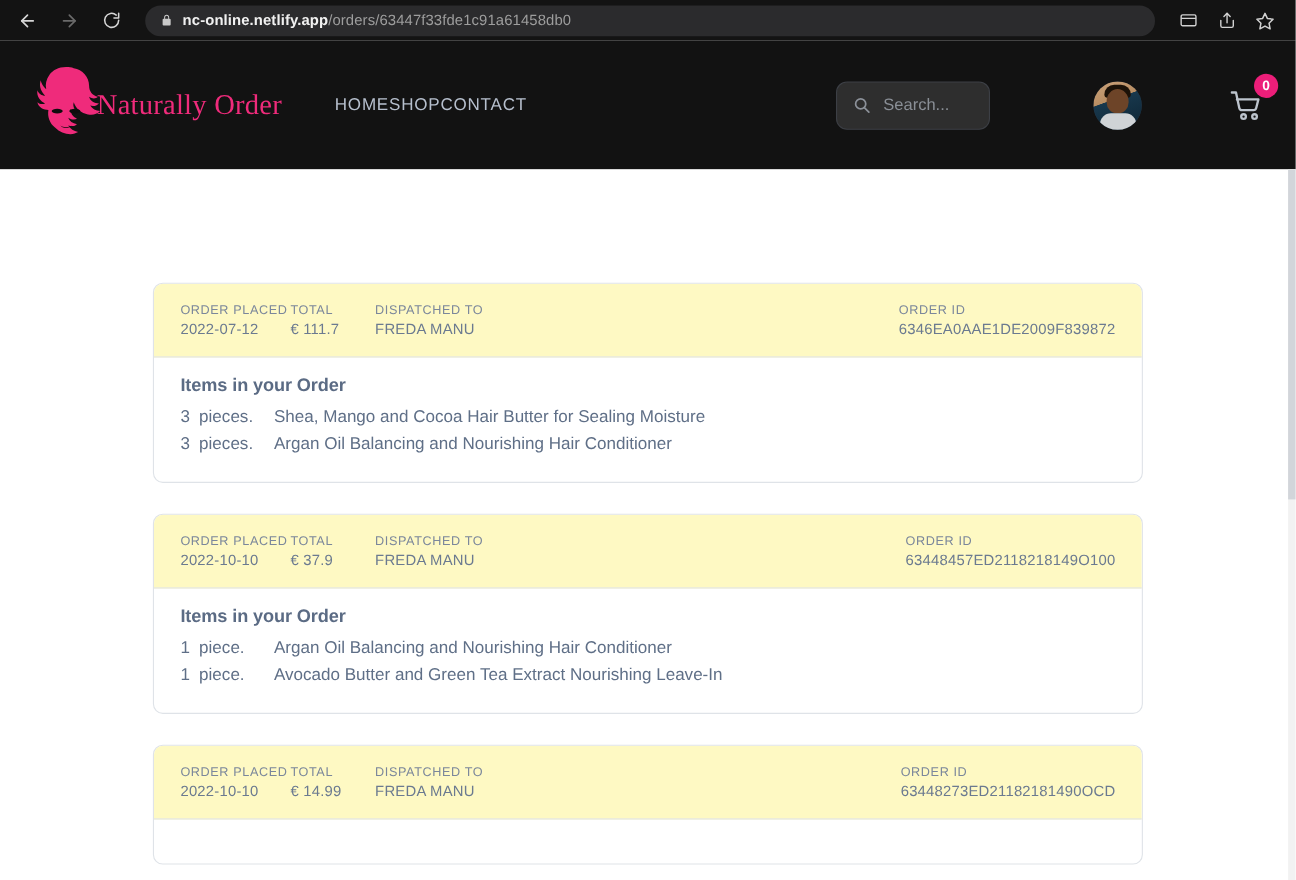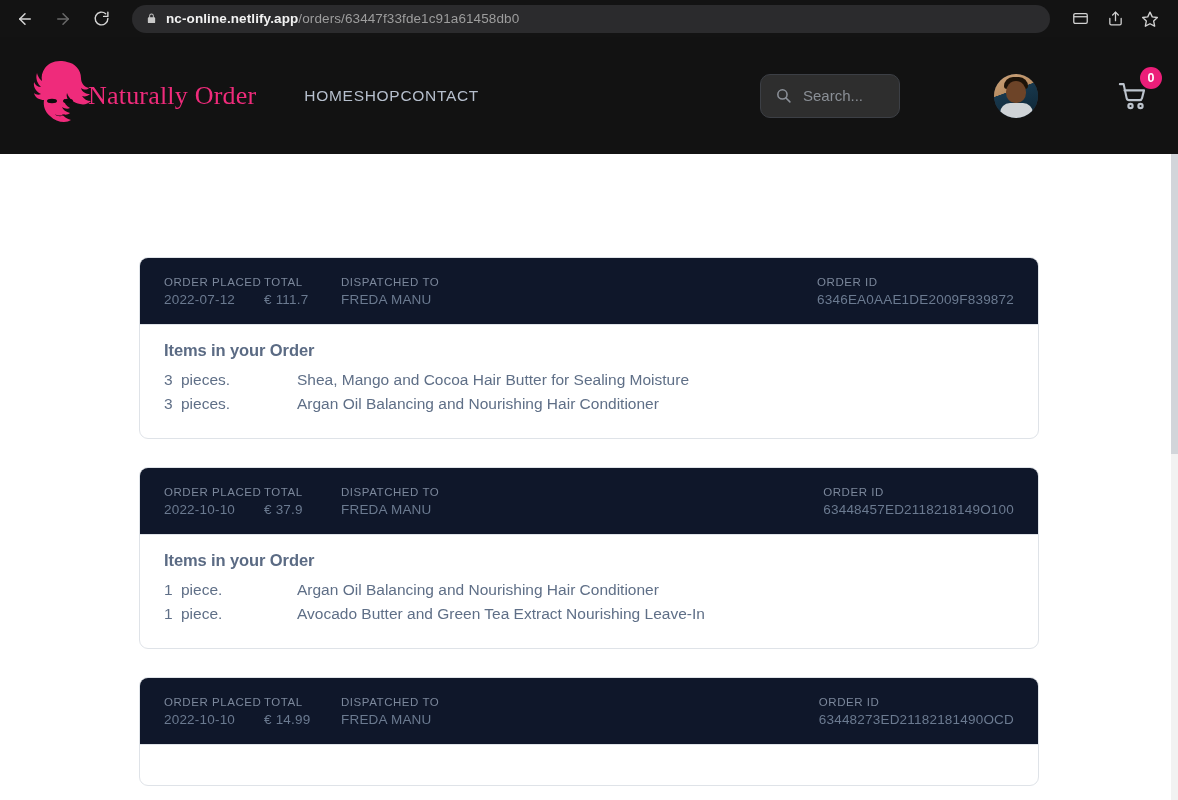--- a/index.html
+++ b/index.html
@@ -155,21 +155,21 @@
 
   .order-card {
     border: 1px solid #dfe3e8;
     border-radius: 9px;
     background: #ffffff;
     overflow: hidden;
     margin-bottom: 28px;
   }
 
   .order-head {
-    background: #0f172a;
+    background: #fef9c3;
     border-bottom: 1px solid #dfe3e8;
     display: flex;
     align-items: flex-start;
     padding: 18px 24px 17px 24px;
   }
   .head-col { display: flex; flex-direction: column; gap: 4px; }
   .head-col.placed     { width: 100px; }
   .head-col.total      { width: 77px; }
   .head-col.dispatched { width: 300px; }
   .head-col.orderid    { margin-left: auto; text-align: left; }
@@ -194,21 +194,21 @@
   }
   .item-row {
     display: flex;
     align-items: baseline;
     font-size: 15.5px;
     color: #5f6f87;
     line-height: 24px;
   }
   .item-qty  { width: 17px; flex: 0 0 auto; }
   .item-unit { width: 68px; flex: 0 0 auto; }
-  .item-name { flex: 1 1 auto; margin-left: 48px; }
+  .item-name { flex: 1 1 auto; }
 
   
   .page-scrollbar {
     position: absolute;
     top: 0; right: 0;
     width: 7px; height: 100%;
     background: #f2f2f2;
   }
   .page-scrollbar .thumb {
     position: absolute;

